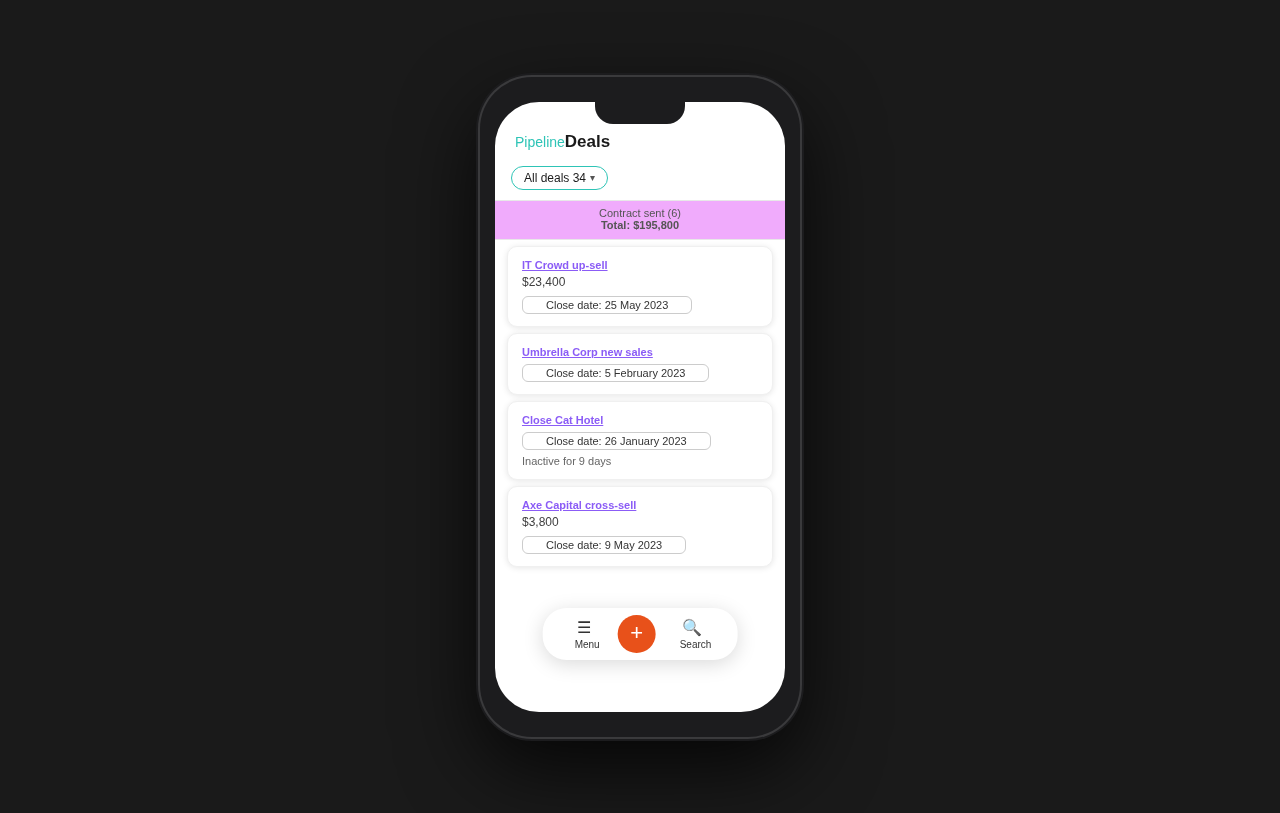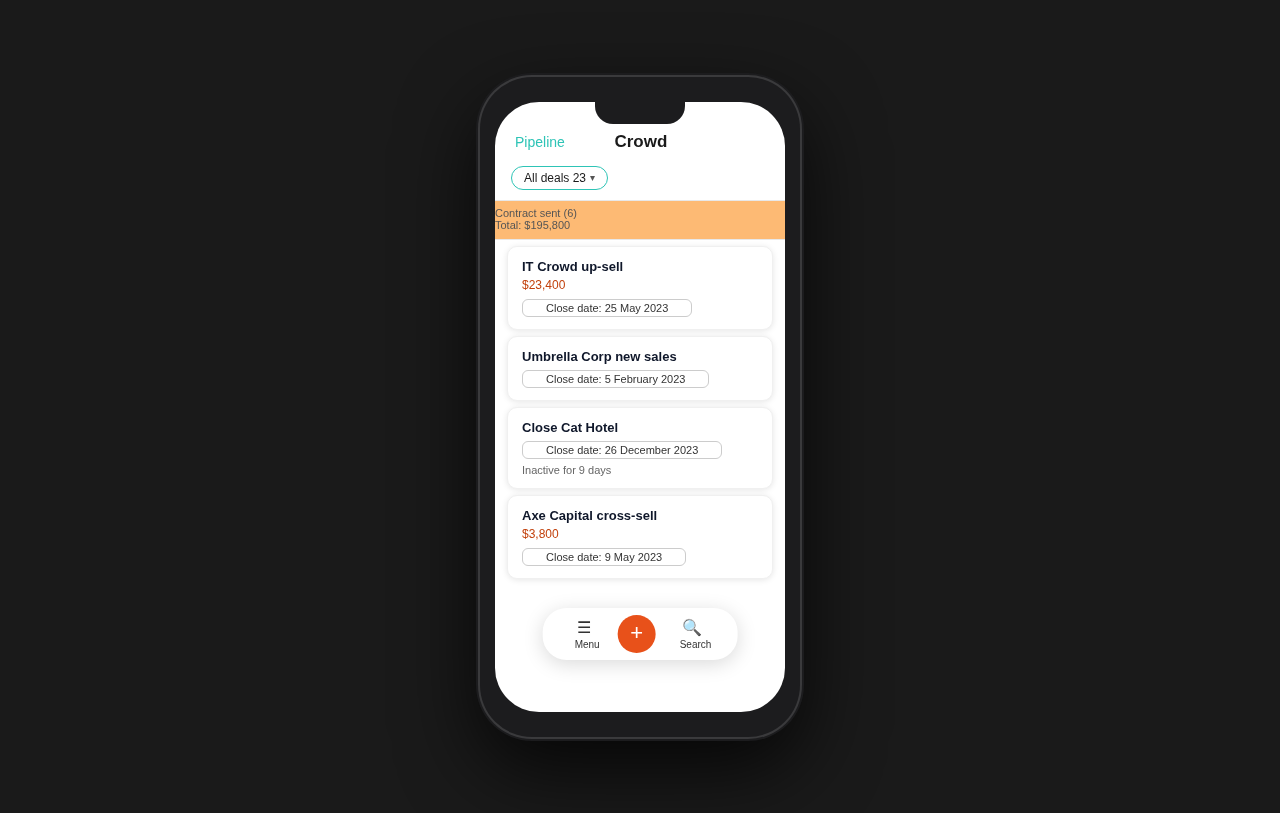--- a/index.html
+++ b/index.html
@@ -48,21 +48,20 @@
       width: 90px;
       height: 22px;
       background: #1c1c1e;
       border-radius: 0 0 18px 18px;
       z-index: 10;
     }
 
     
     .header {
       display: flex;
-      justify-content: space-between;
       align-items: center;
       padding: 30px 20px 10px;
       flex-shrink: 0;
     }
 
     .header-pipeline {
       color: #2ec4b6;
       font-size: 14px;
       font-weight: 500;
     }
@@ -100,57 +99,59 @@
     .scroll-area {
       flex: 1;
       overflow-y: auto;
       padding-bottom: 10px;
     }
 
     .scroll-area::-webkit-scrollbar { display: none; }
 
     
     .section-header {
+      text-align: center;
       padding: 6px 0 8px;
-      background: #fdba74;
+      background: #f0abfc;
       border-top: 1px solid #e8e8e8;
       border-bottom: 1px solid #e8e8e8;
     }
 
     .section-header-title {
       font-size: 11px;
       color: #555;
     }
 
     .section-header-total {
       font-size: 11px;
       color: #555;
-      font-weight: 400;
+      font-weight: 700;
     }
 
     
     .deal-card {
       margin: 6px 12px;
       background: #fff;
       border-radius: 10px;
       padding: 12px 14px;
       box-shadow: 0 1px 6px rgba(0,0,0,0.10);
       border: 1px solid #f0f0f0;
     }
 
     .deal-name {
-      font-size: 13px;
+      font-size: 11px;
       font-weight: 600;
-      color: #0f172a;
+      color: #8b5cf6;
       margin-bottom: 4px;
+      text-decoration: underline;
     }
 
     .deal-amount {
       font-size: 12px;
-      color: #c2410c;
+      color: #404040;
       margin-bottom: 5px;
     }
 
     .deal-tag {
       display: inline-block;
       border: 1px solid #ccc;
       border-radius: 6px;
       padding: 2px 23px;
       font-size: 11px;
       color: #333;
@@ -231,27 +232,27 @@
   </style>
 </head>
 <body>
 
 <div class="phone-outer">
   <div class="phone-screen">
     <div class="notch"></div>
 
     <div class="header">
       <span class="header-pipeline">Pipeline</span>
-      <span class="header-title">Crowd</span>
+      <span class="header-title">Deals</span>
       <span style="width:48px"></span>
     </div>
 
     <div class="filter-bar">
       <div class="filter-pill">
-        <span>All deals 23</span>
+        <span>All deals 34</span>
         <span class="chevron">▾</span>
       </div>
     </div>
 
     <div class="scroll-area">
 
       <div class="section-header">
         <div class="section-header-title">Contract sent (6)</div>
         <div class="section-header-total">Total: $195,800</div>
       </div>
@@ -262,21 +263,21 @@
         <span class="deal-tag">Close date: 25 May 2023</span>
       </div>
 
       <div class="deal-card">
         <div class="deal-name">Umbrella Corp new sales</div>
         <span class="deal-tag">Close date: 5 February 2023</span>
       </div>
 
       <div class="deal-card">
         <div class="deal-name">Close Cat Hotel</div>
-        <span class="deal-tag">Close date: 26 December 2023</span>
+        <span class="deal-tag">Close date: 26 January 2023</span>
         <div class="deal-inactive">Inactive for 9 days</div>
       </div>
 
 
       <div class="deal-card">
         <div class="deal-name">Axe Capital cross-sell</div>
         <div class="deal-amount">$3,800</div>
         <span class="deal-tag">Close date: 9 May 2023</span>
       </div>
 

